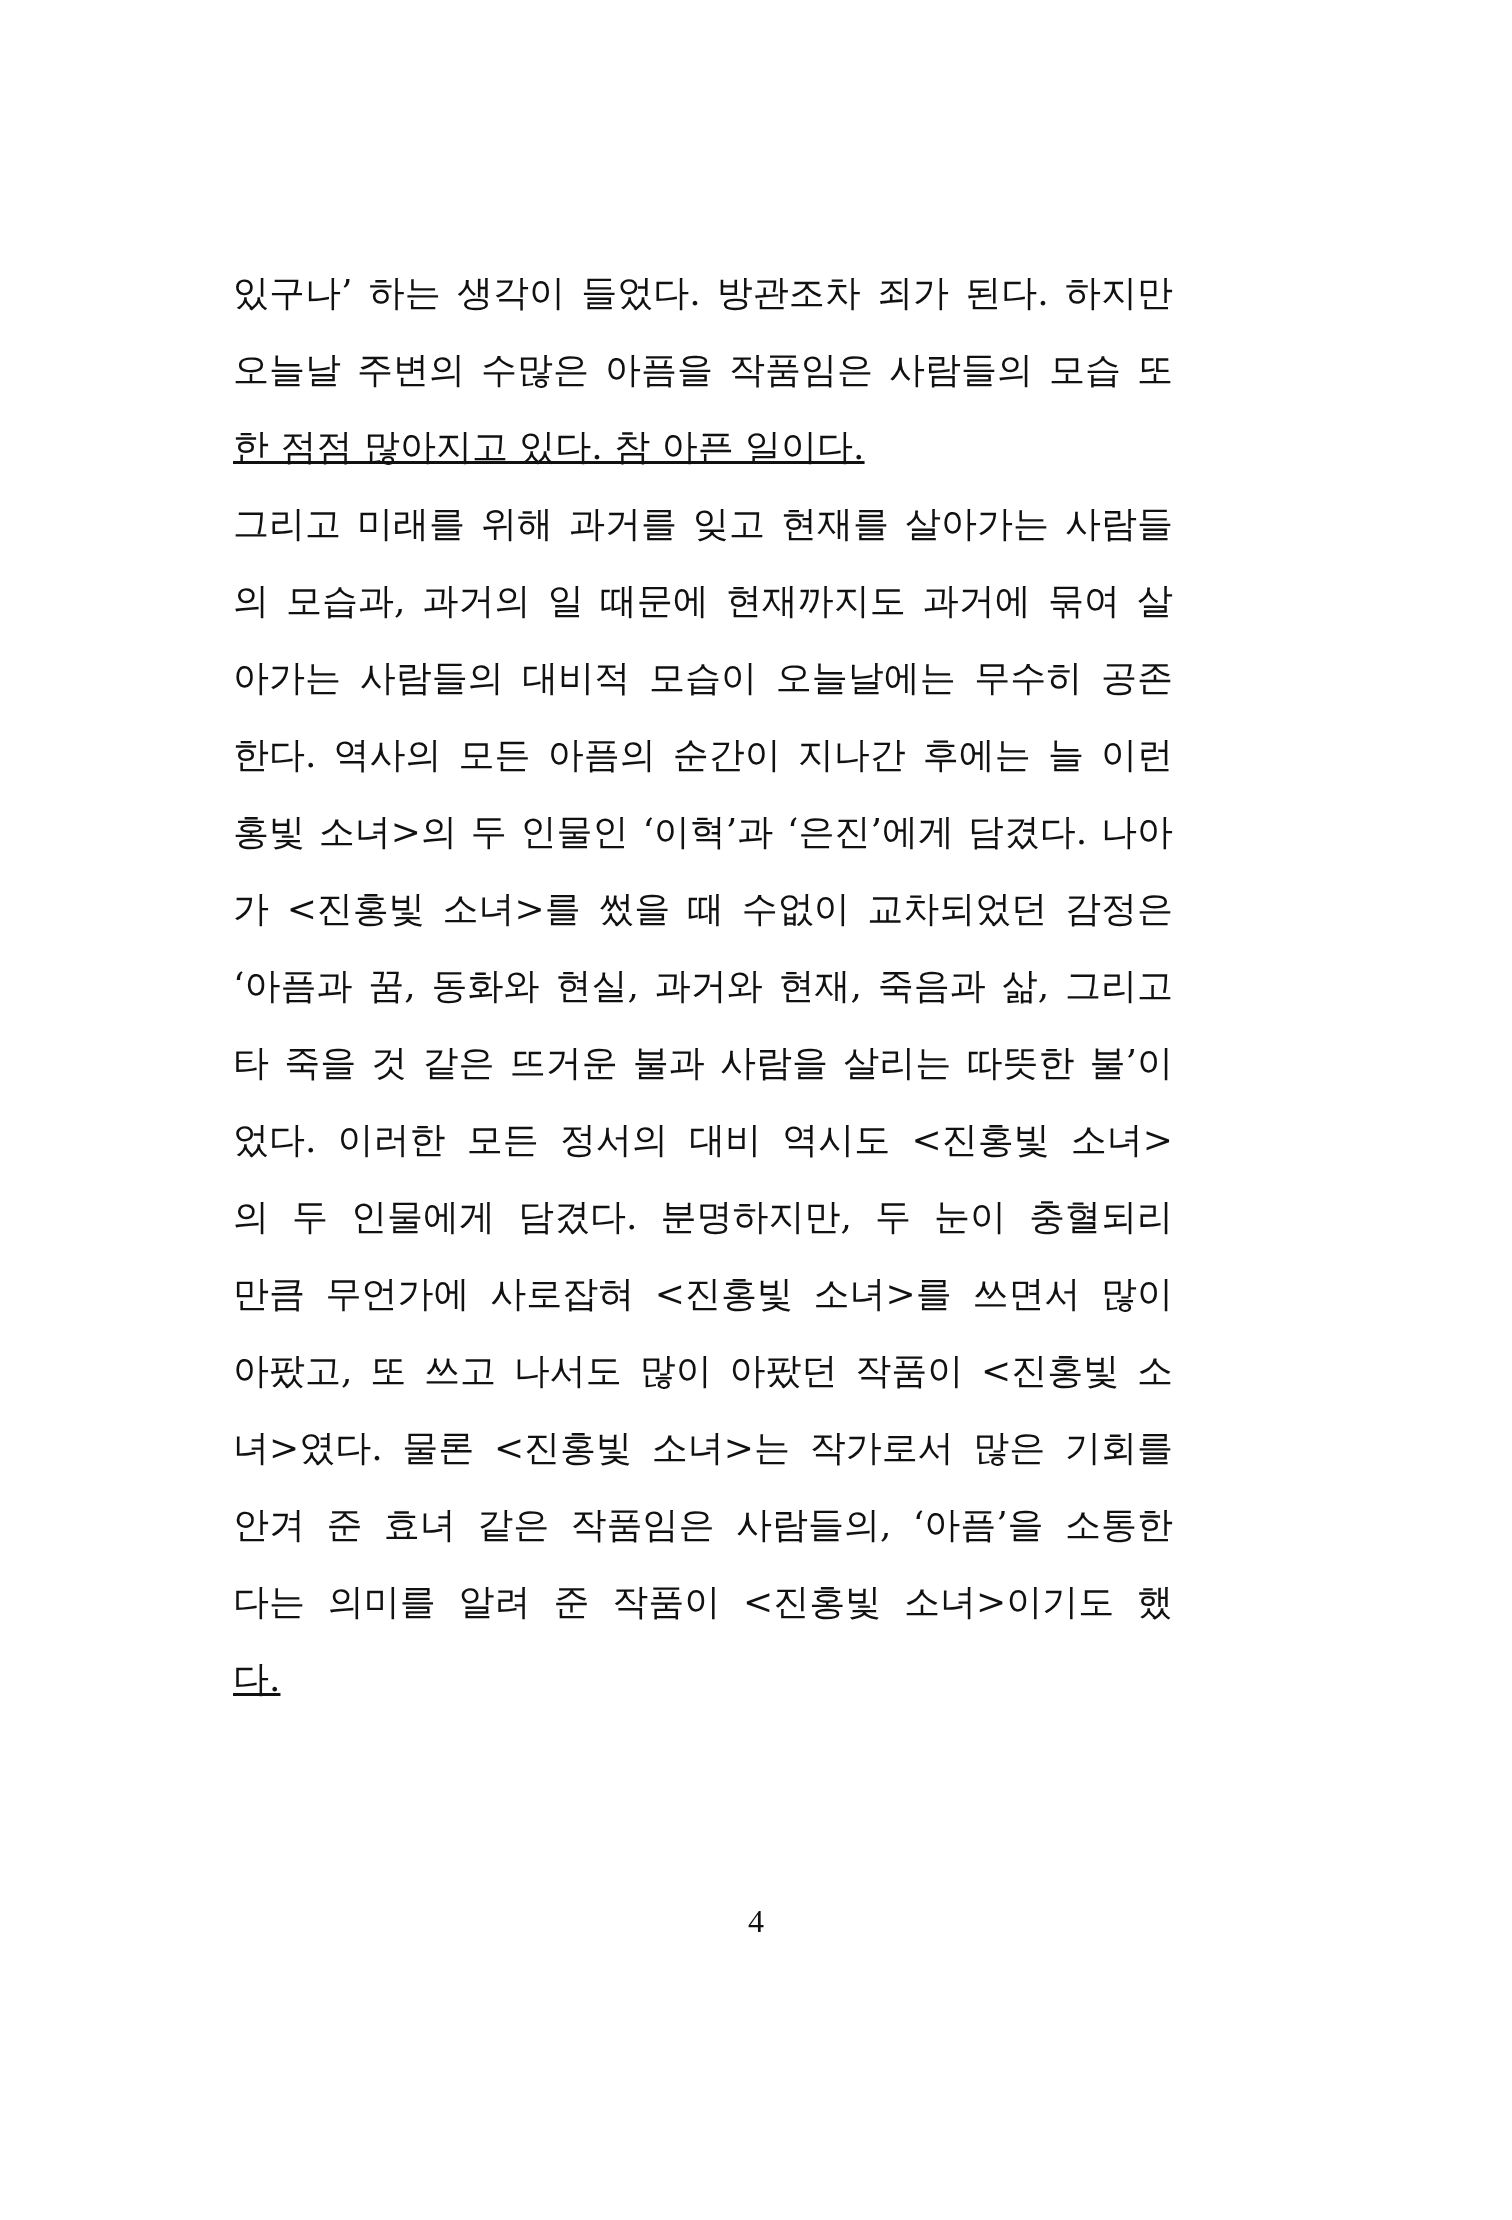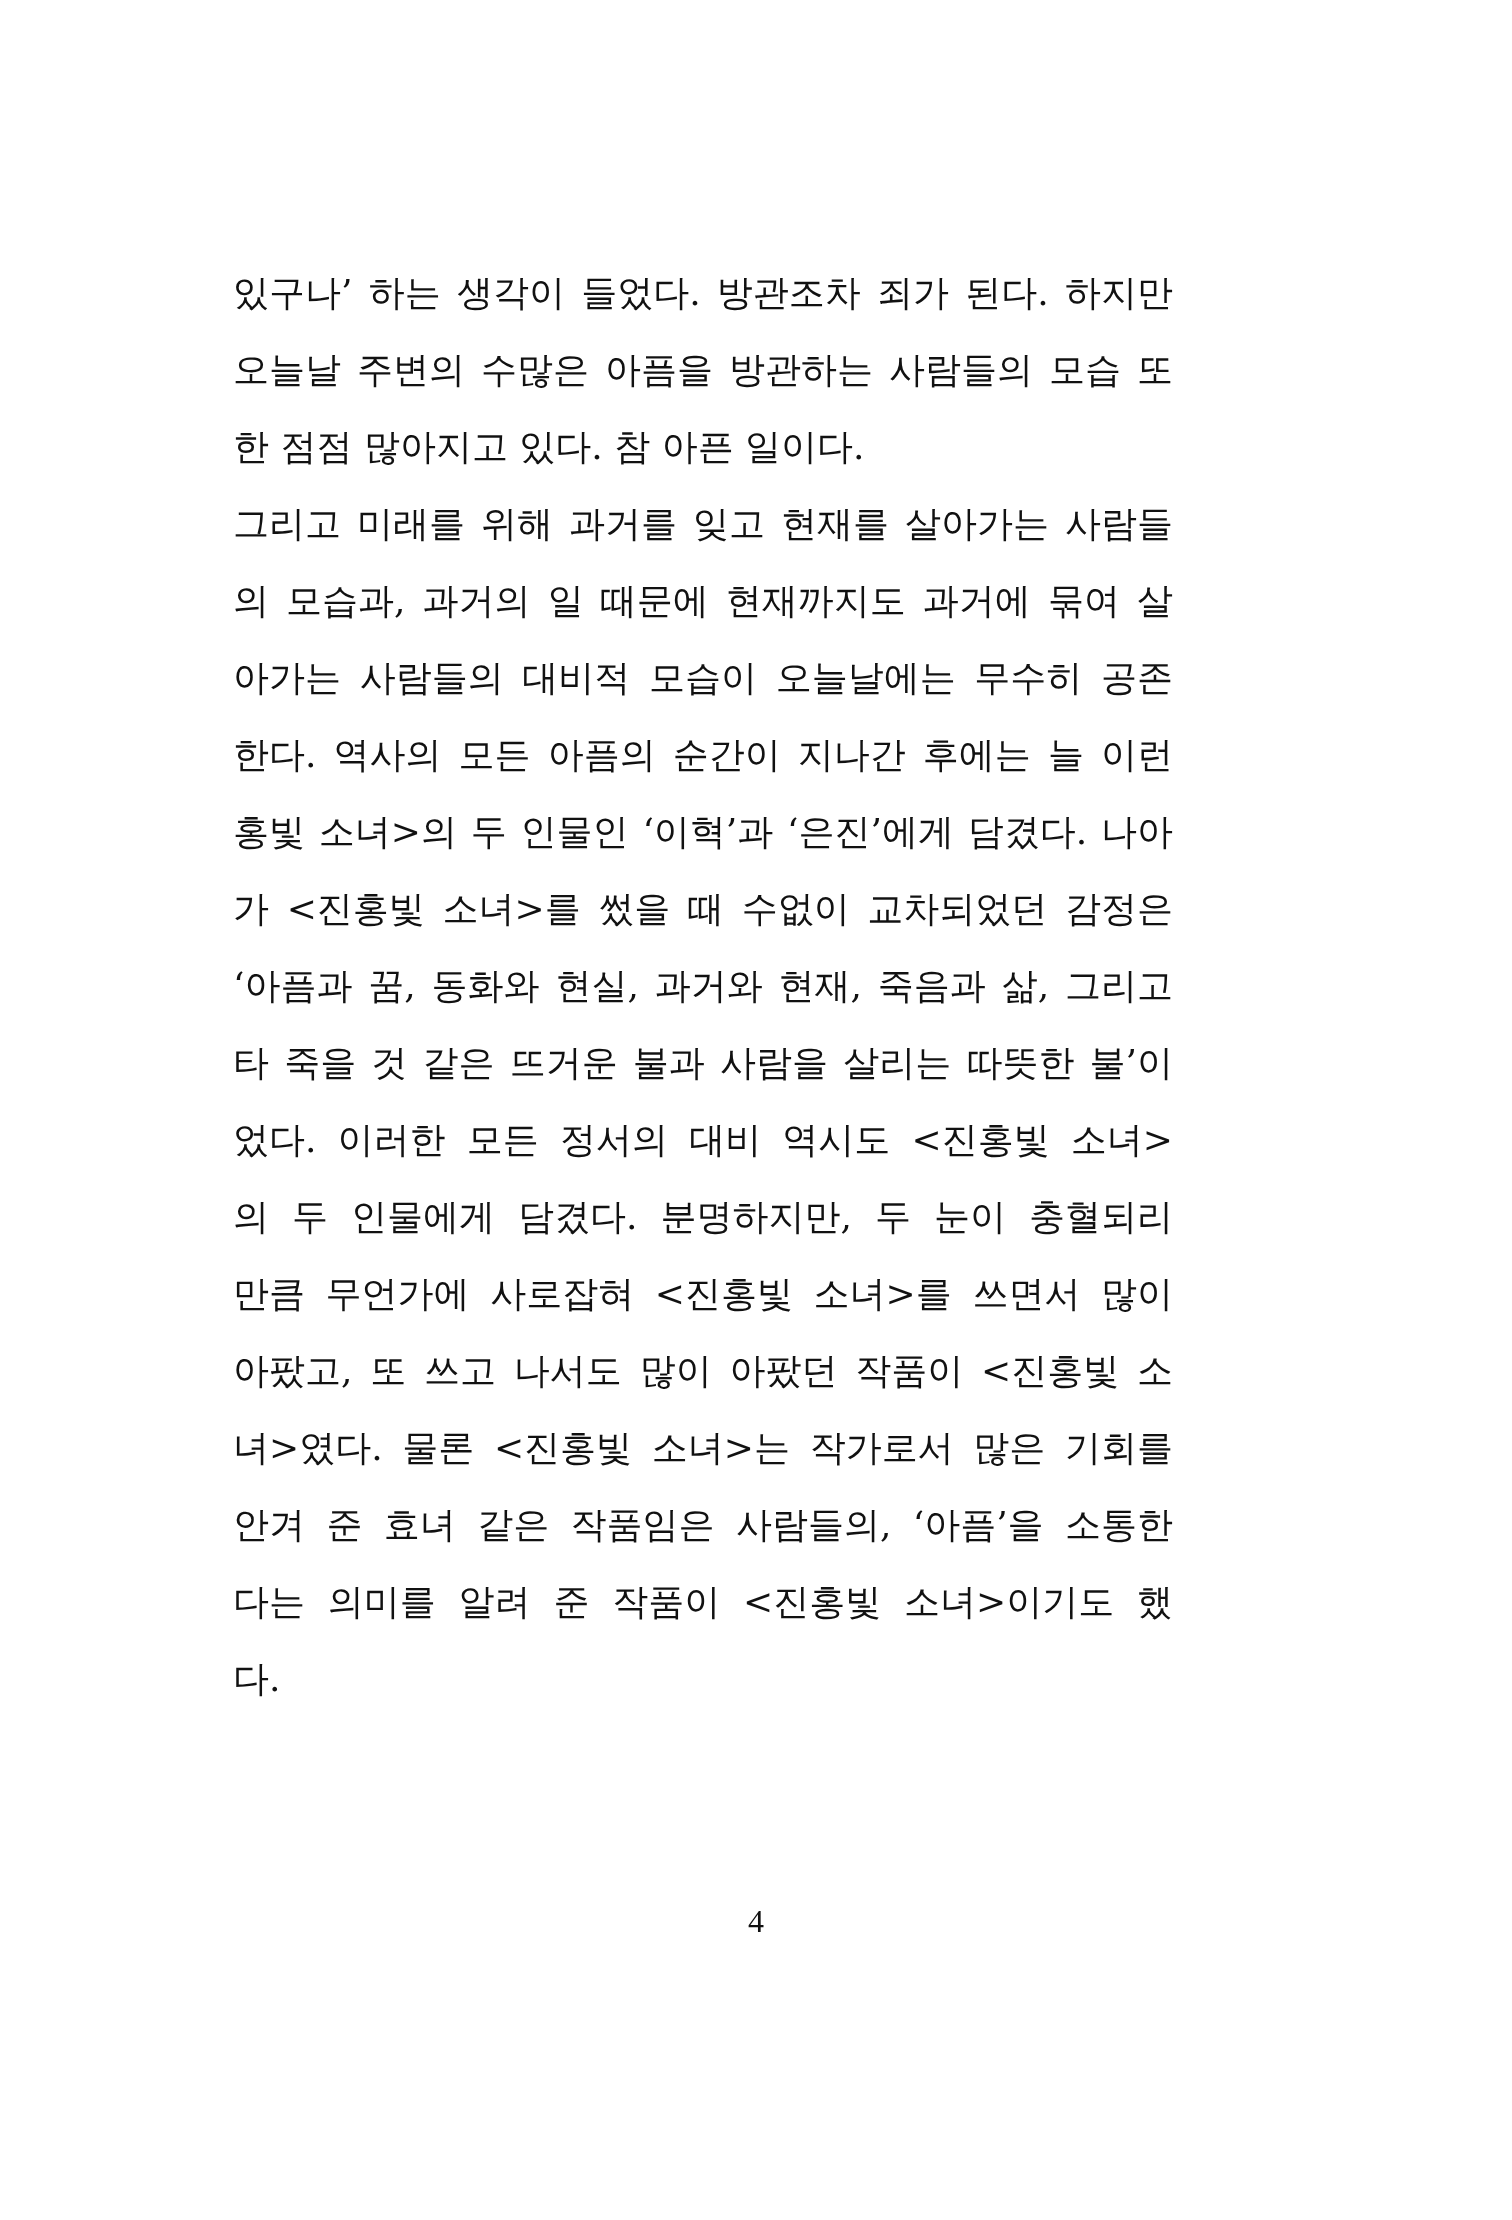--- a/index.html
+++ b/index.html
@@ -35,40 +35,41 @@
       font-size: 36px;
       white-space: nowrap;
       letter-spacing: 0px;
       display: block;
       text-align: justify;
       text-align-last: justify;
     }
     .line.last {
       text-align: center;
       text-align-last: left;
+      text-decoration: underline;
     }
     .page-number {
       position: absolute;
       left: 0;
       width: 1512px;
       top: 1896px;
       text-align: center;
       font-size: 32px;
       line-height: 50px;
       font-family: "Liberation Serif", "DejaVu Serif", serif;
       color: #111111;
     }
   </style>
 </head>
 <body>
 
 <div class="page">
   <div class="text-block">
     <span class="line">있구나’ 하는 생각이 들었다. 방관조차 죄가 된다. 하지만</span>
-    <span class="line">오늘날 주변의 수많은 아픔을 방관하는 사람들의 모습 또</span>
+    <span class="line">오늘날 주변의 수많은 아픔을 작품임은 사람들의 모습 또</span>
     <span class="line last">한 점점 많아지고 있다. 참 아픈 일이다.</span>
     <span class="line">그리고 미래를 위해 과거를 잊고 현재를 살아가는 사람들</span>
     <span class="line">의 모습과, 과거의 일 때문에 현재까지도 과거에 묶여 살</span>
     <span class="line">아가는 사람들의 대비적 모습이 오늘날에는 무수히 공존</span>
     <span class="line">한다. 역사의 모든 아픔의 순간이 지나간 후에는 늘 이런</span>
     <span class="line">홍빛 소녀&gt;의 두 인물인 ‘이혁’과 ‘은진’에게 담겼다. 나아</span>
     <span class="line">가 &lt;진홍빛 소녀&gt;를 썼을 때 수없이 교차되었던 감정은</span>
     <span class="line">‘아픔과 꿈, 동화와 현실, 과거와 현재, 죽음과 삶, 그리고</span>
     <span class="line">타 죽을 것 같은 뜨거운 불과 사람을 살리는 따뜻한 불’이</span>
     <span class="line">었다. 이러한 모든 정서의 대비 역시도 &lt;진홍빛 소녀&gt;</span>

